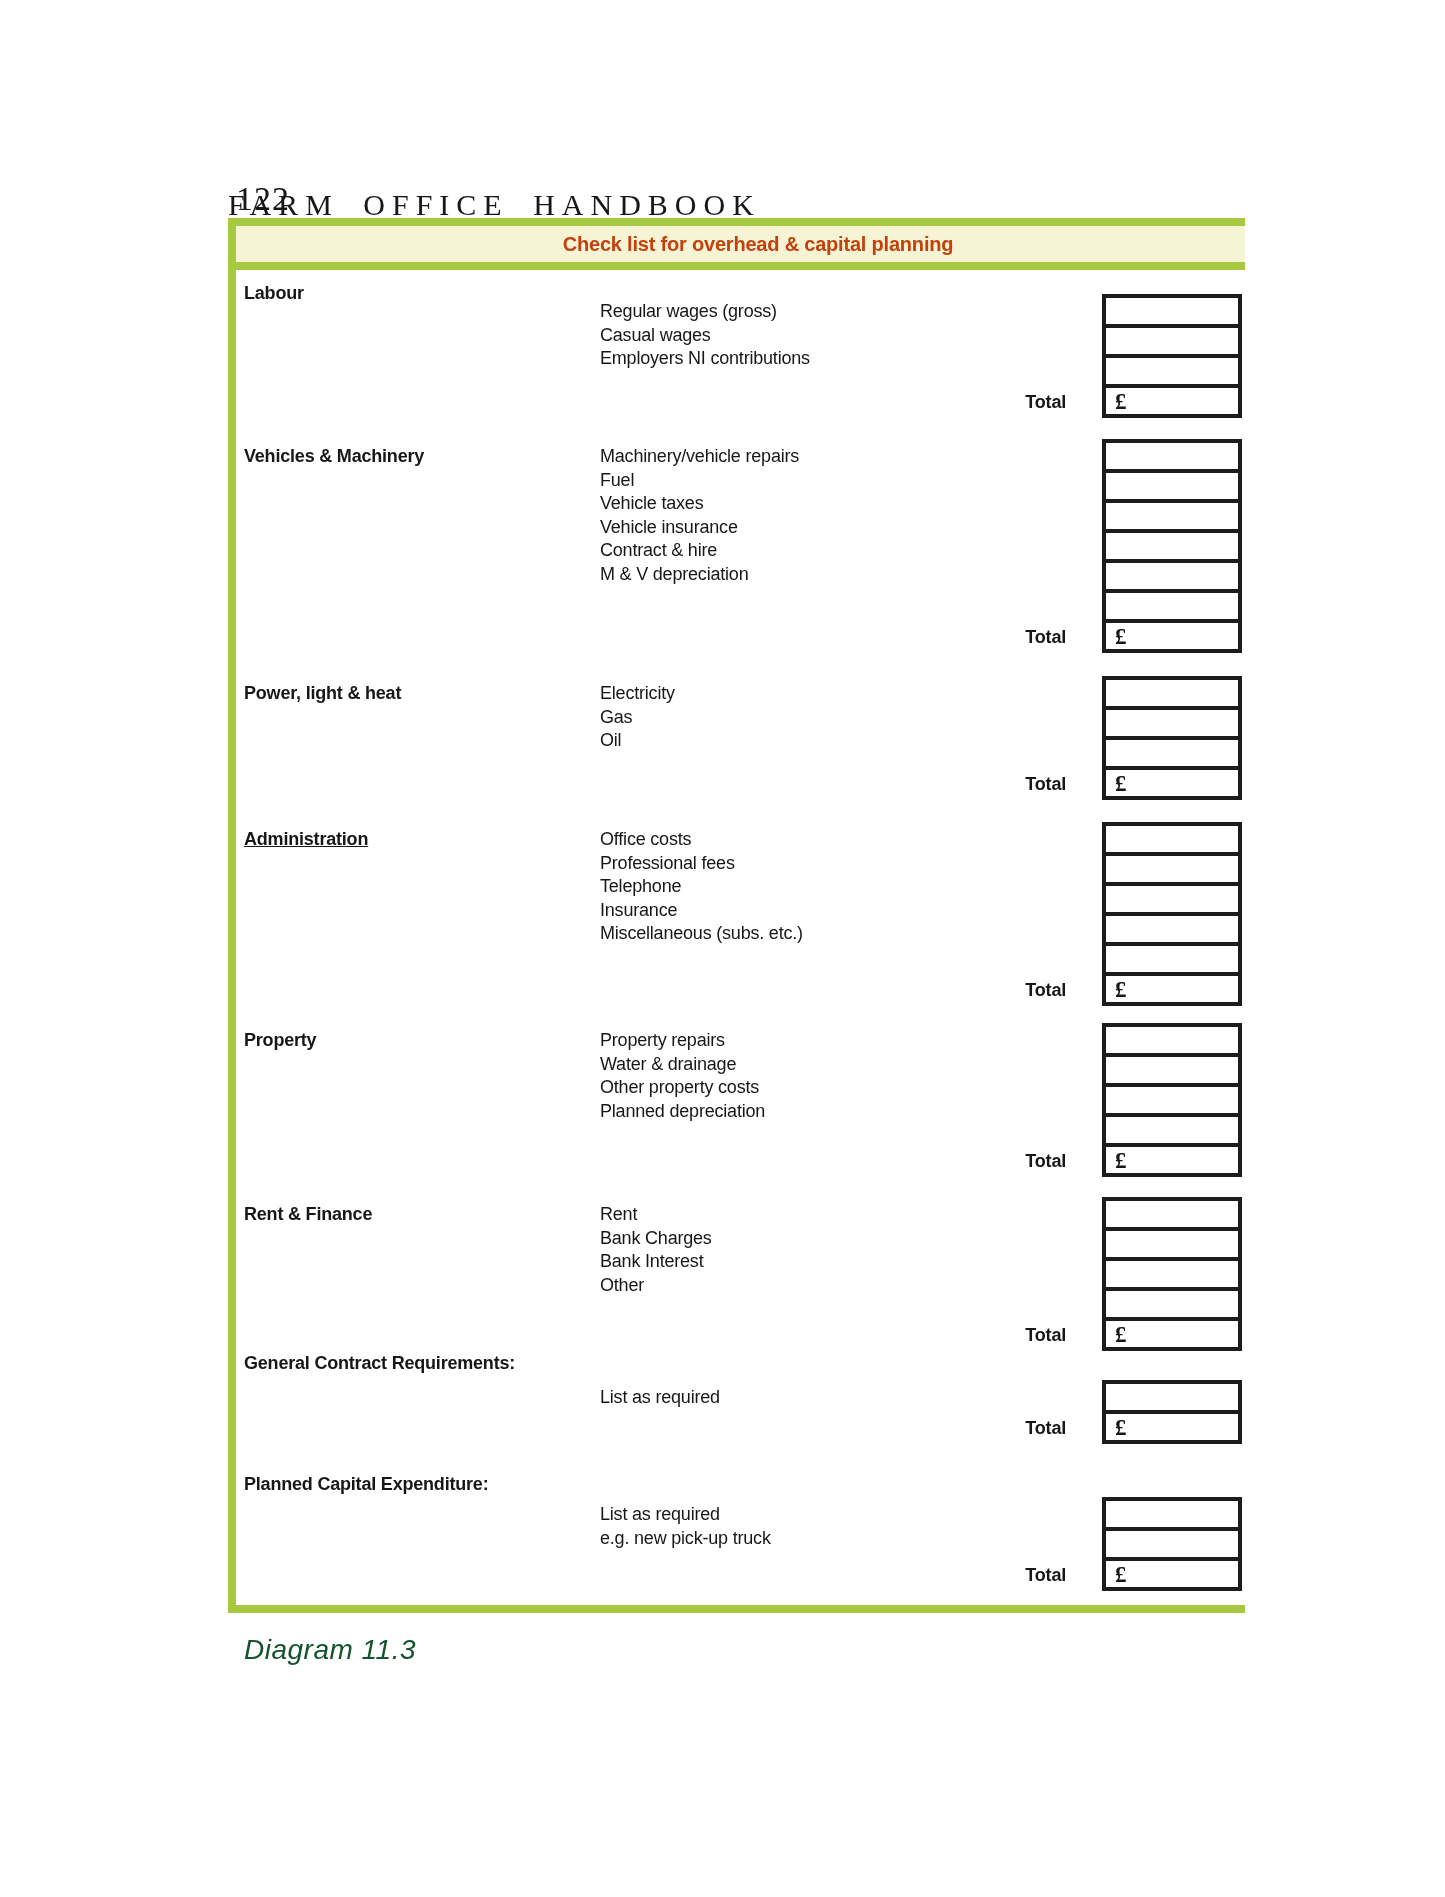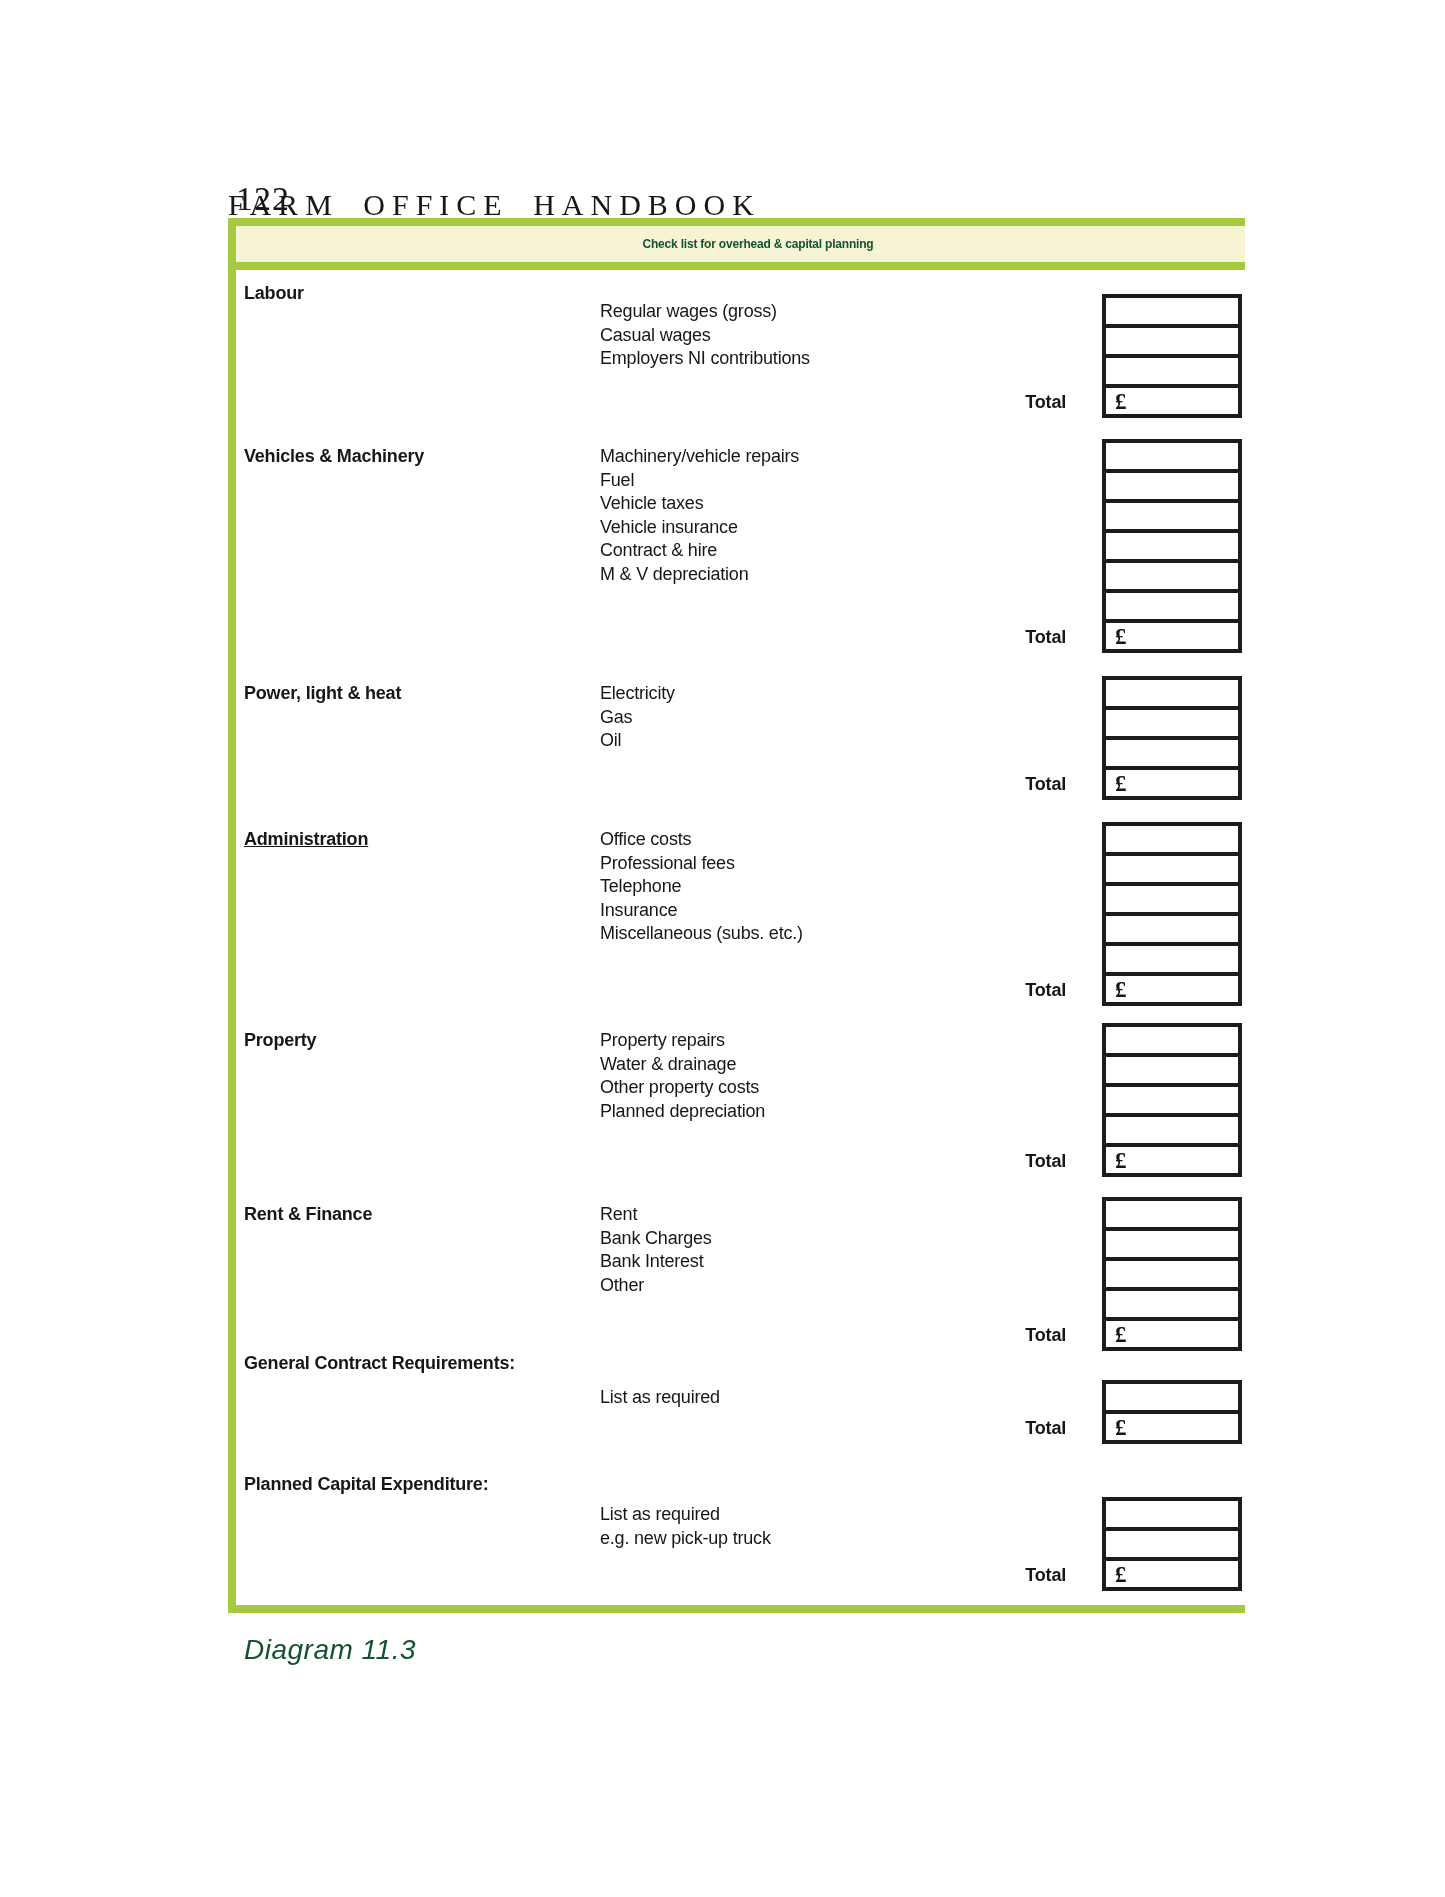--- a/index.html
+++ b/index.html
@@ -28,22 +28,22 @@
     position:absolute;left:228px;top:218px;
     width:1044px;height:1379px;
     border:8px solid #a7c93f;
     background:#ffffff;
   }
   .form-title-bar{
     height:36px;line-height:36px;
     background:#f7f4d6;
     border-bottom:8px solid #a7c93f;
     text-align:center;
-    font-weight:bold;font-size:12px;letter-spacing:-0.2px;
-    color:#14532d;
+    font-weight:bold;font-size:20px;letter-spacing:-0.2px;
+    color:#c2410c;
   }
   .form-body{position:relative;width:100%;height:1335px;}
   .section{position:absolute;left:0;top:0;width:100%;height:0;}
   .cat{
     position:absolute;left:8px;
     font-weight:bold;font-size:18px;line-height:23.5px;letter-spacing:-0.2px;
     white-space:nowrap;
   }
   .items{
     position:absolute;left:364px;

